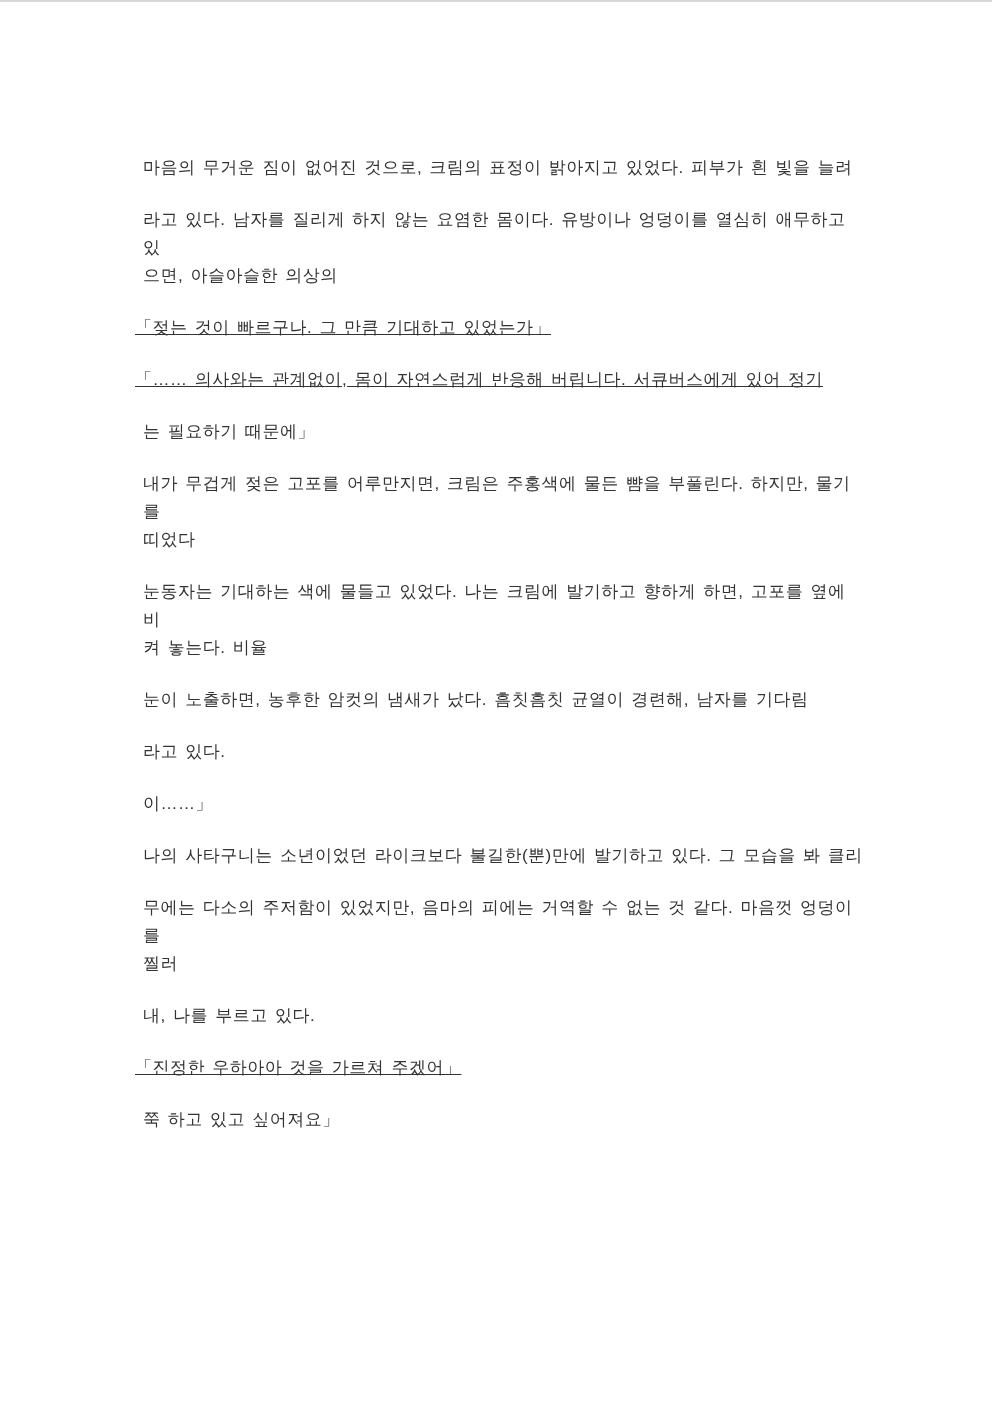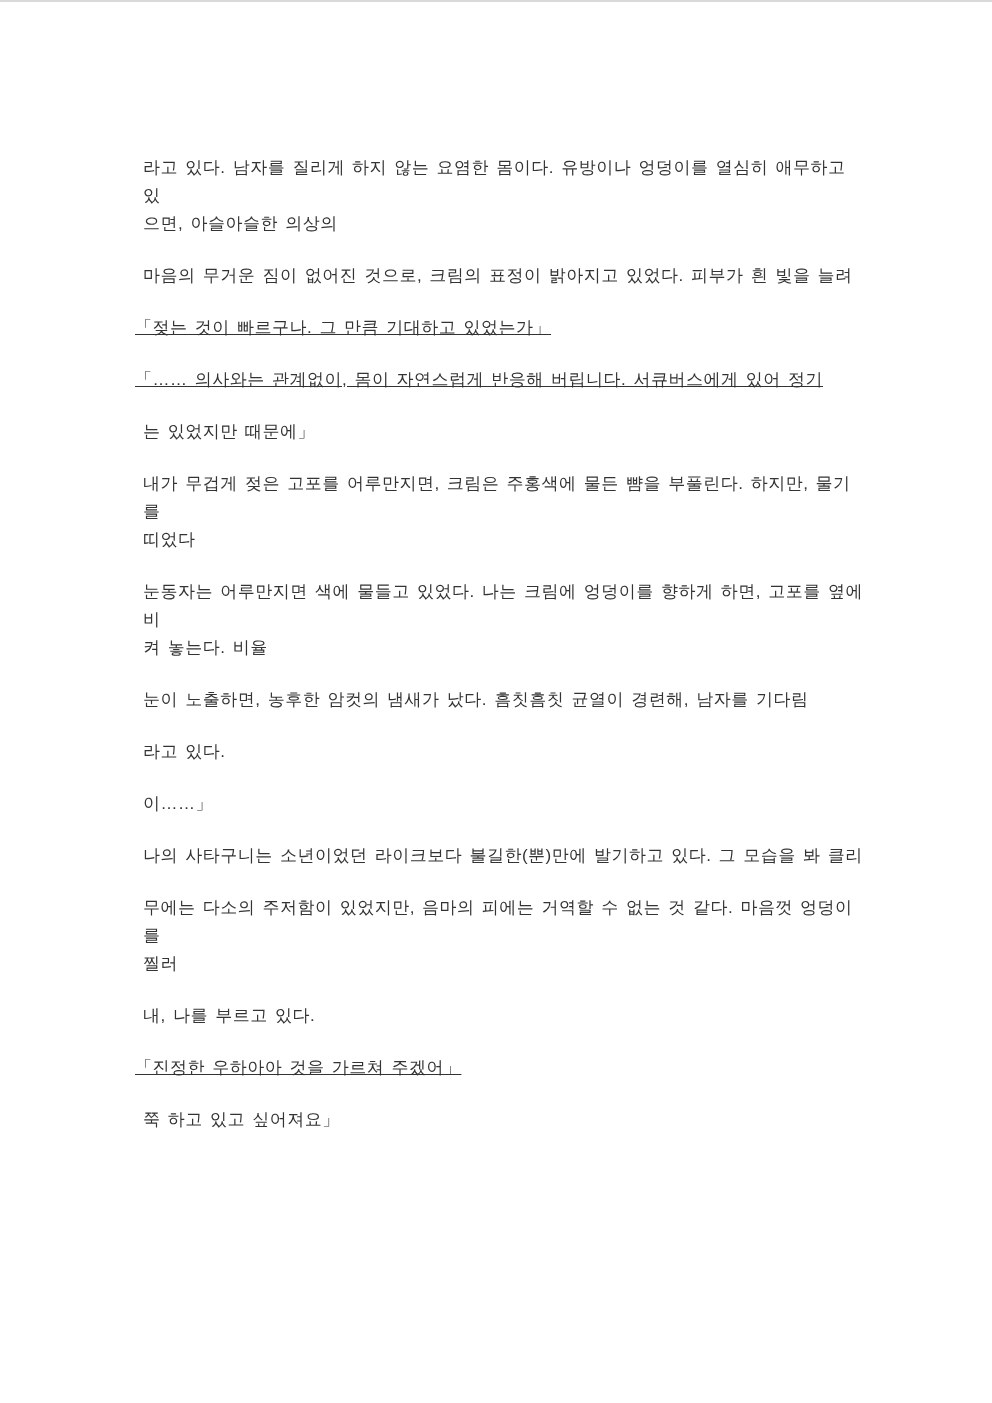--- a/index.html
+++ b/index.html
@@ -36,29 +36,29 @@
     text-decoration: underline;
   }
 </style>
 </head>
 <body style="background: rgb(255, 255, 255);">
 
 <div class="page-top-border" style="background: rgb(217, 217, 217);"></div>
 
 <div class="doc" style="color: rgb(51, 51, 51);">
 
-<p>라고 있다. 남자를 질리게 하지 않는 요염한 몸이다. 유방이나 엉덩이를 열심히 애무하고 있
+<p>마음의 무거운 짐이 없어진 것으로, 크림의 표정이 밝아지고 있었다. 피부가 흰 빛을 늘려</p>
+    <p>라고 있다. 남자를 질리게 하지 않는 요염한 몸이다. 유방이나 엉덩이를 열심히 애무하고 있
 으면, 아슬아슬한 의상의</p>
-    <p>마음의 무거운 짐이 없어진 것으로, 크림의 표정이 밝아지고 있었다. 피부가 흰 빛을 늘려</p>
     <p class="hang">「젖는 것이 빠르구나. 그 만큼 기대하고 있었는가」</p>
     <p class="hang">「…… 의사와는 관계없이, 몸이 자연스럽게 반응해 버립니다. 서큐버스에게 있어 정기</p>
-    <p>는 있었지만 때문에」</p>
+    <p>는 필요하기 때문에」</p>
     <p>내가 무겁게 젖은 고포를 어루만지면, 크림은 주홍색에 물든 뺨을 부풀린다. 하지만, 물기를
 띠었다</p>
-    <p>눈동자는 어루만지면 색에 물들고 있었다. 나는 크림에 엉덩이를 향하게 하면, 고포를 옆에 비
+    <p>눈동자는 기대하는 색에 물들고 있었다. 나는 크림에 발기하고 향하게 하면, 고포를 옆에 비
 켜 놓는다. 비율</p>
     <p>눈이 노출하면, 농후한 암컷의 냄새가 났다. 흠칫흠칫 균열이 경련해, 남자를 기다림</p>
     <p>라고 있다.</p>
     <p>이……」</p>
     <p>나의 사타구니는 소년이었던 라이크보다 불길한(뿐)만에 발기하고 있다. 그 모습을 봐 클리</p>
     <p>무에는 다소의 주저함이 있었지만, 음마의 피에는 거역할 수 없는 것 같다. 마음껏 엉덩이를
 찔러</p>
     <p>내, 나를 부르고 있다.</p>
     <p class="hang">「진정한 우하아아 것을 가르쳐 주겠어」</p>
     <p>쭉 하고 있고 싶어져요」</p>

